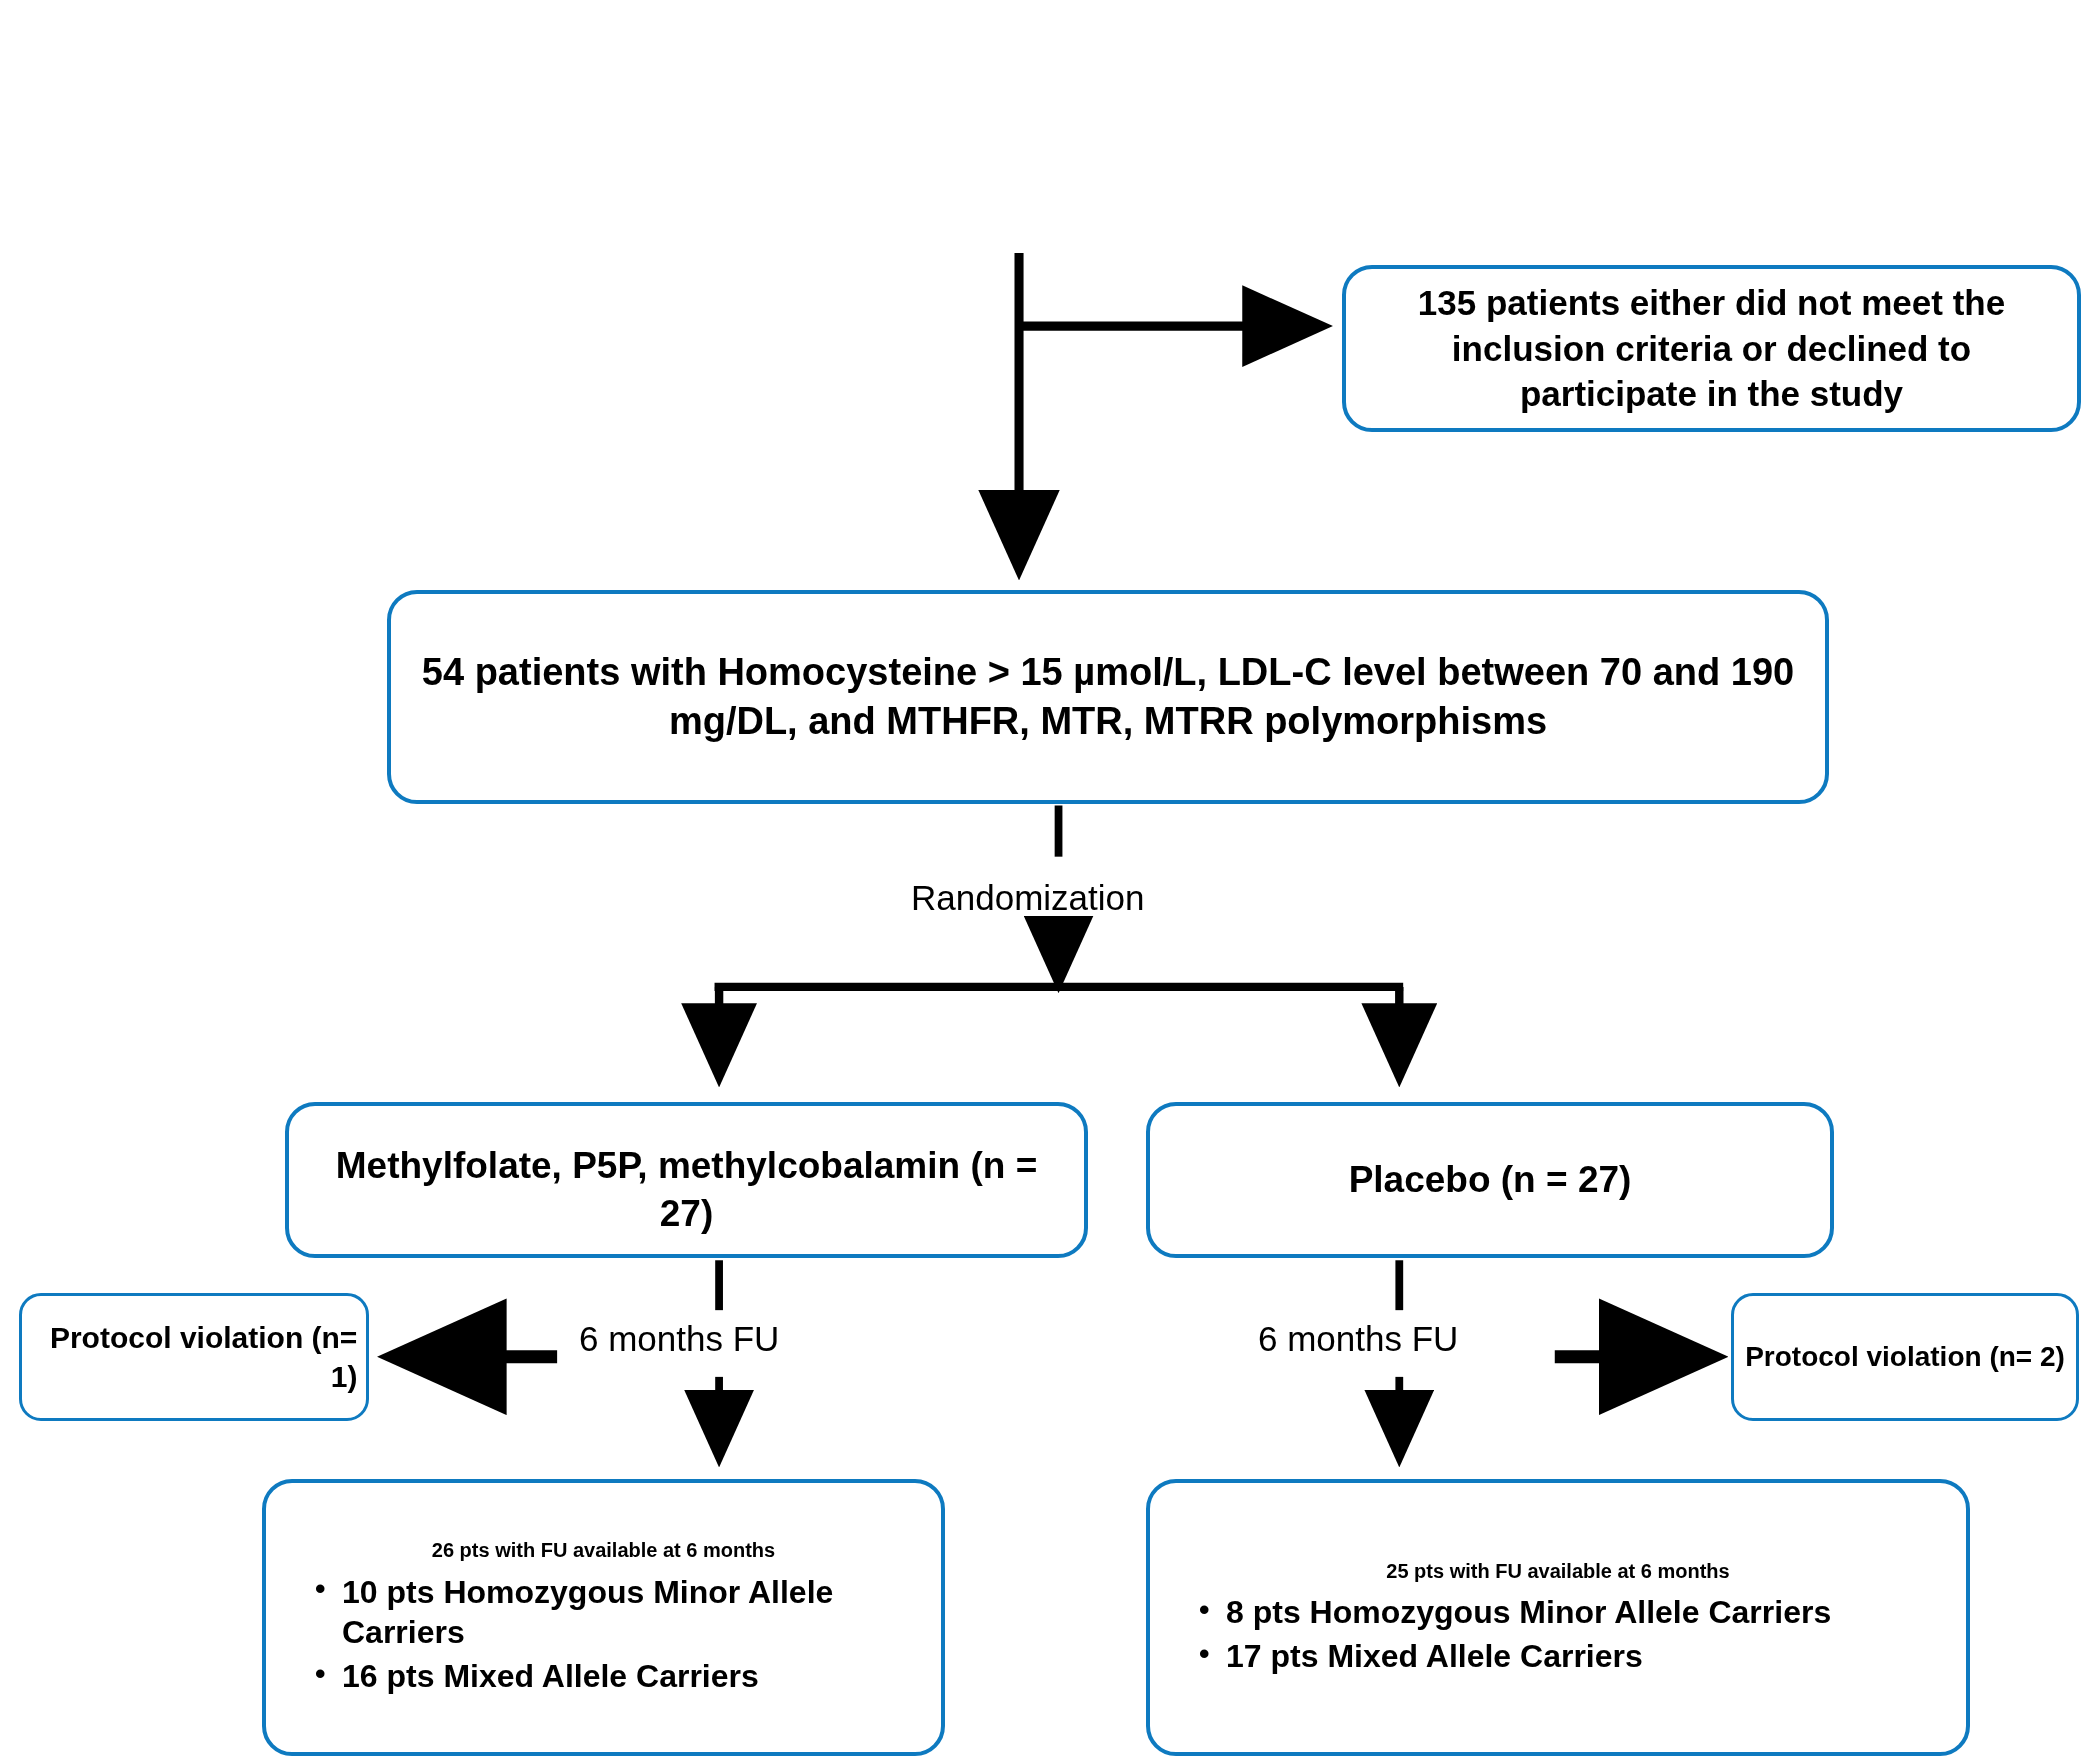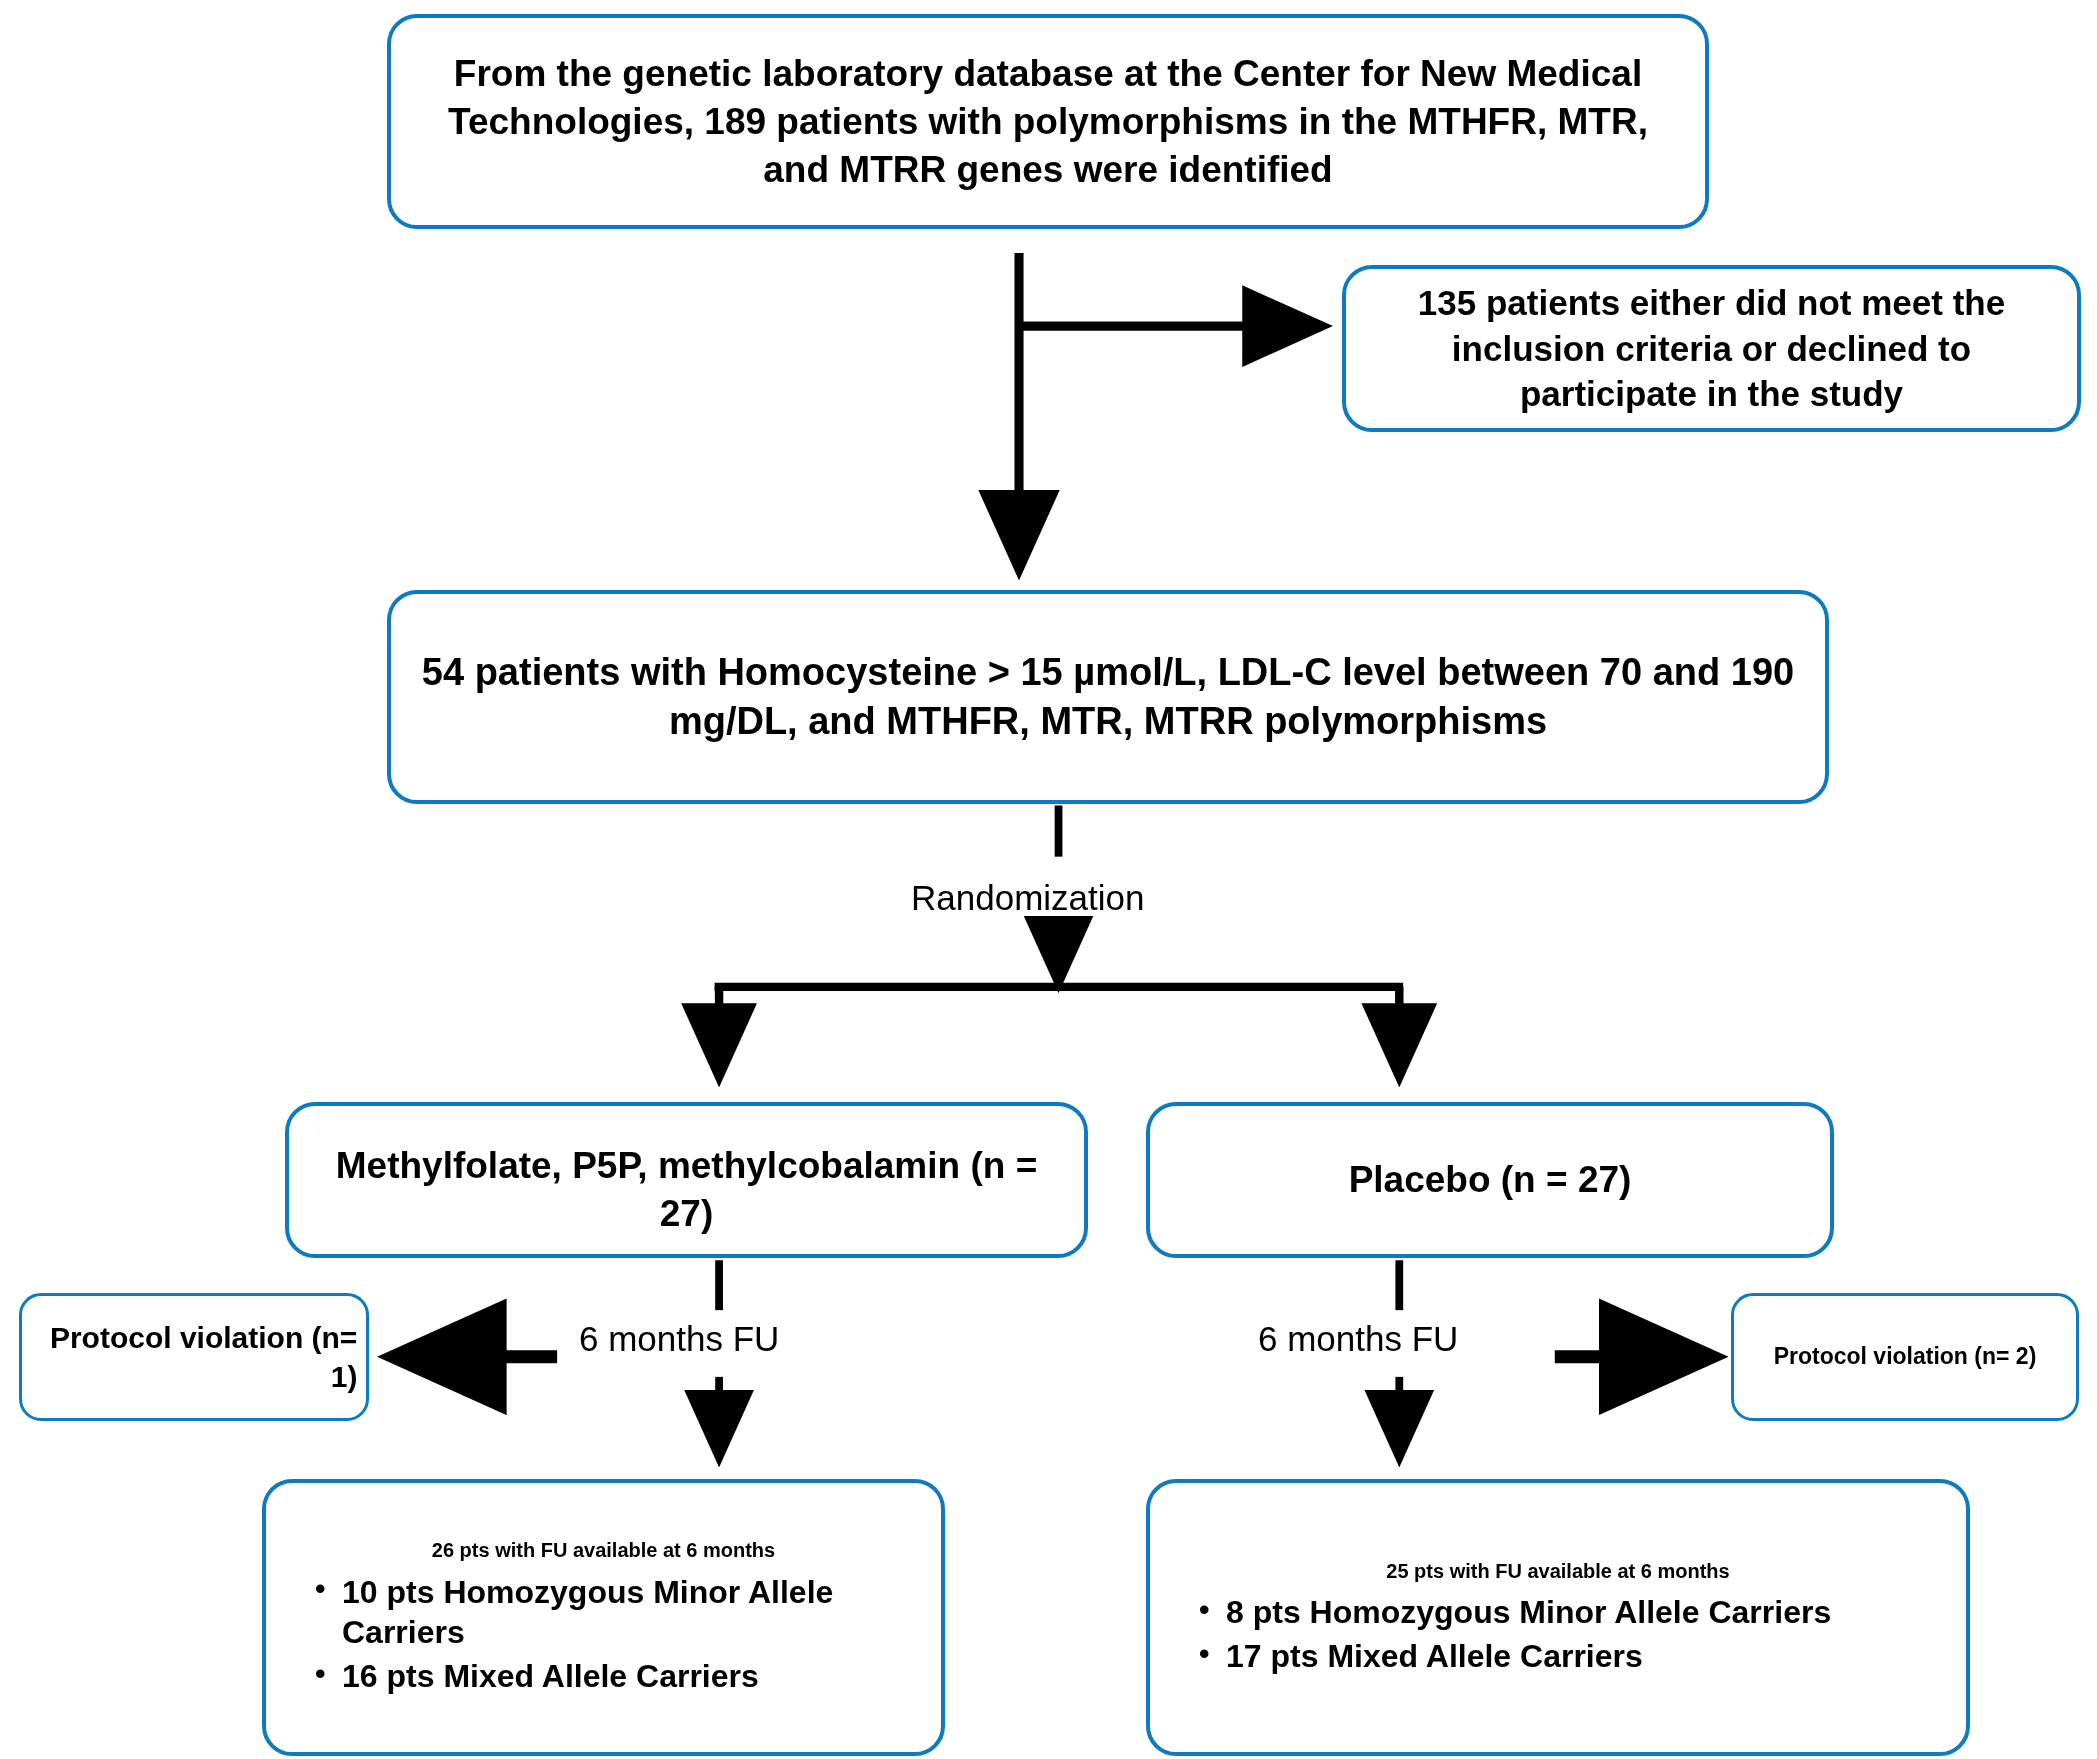--- a/index.html
+++ b/index.html
@@ -54,21 +54,21 @@
   #node-treatment     { left: 285px;  top: 1102px; width: 803px; height: 156px; }
   #node-treatment .txt{ font-size: 37px; margin-top: 20px; }
 
   #node-placebo       { left: 1146px; top: 1102px; width: 688px; height: 156px; }
   #node-placebo .txt  { font-size: 37px; }
 
   #node-viol-left     { left: 19.4px;   top: 1293px; width: 350px;  height: 128px; }
   #node-viol-left .txt{ font-size: 30px; padding: 0 9px; text-align: right; }
 
   #node-viol-right    { left: 1731px; top: 1293px; width: 348px;  height: 128px; }
-  #node-viol-right .txt{ font-size: 23px; padding: 0 9px; }
+  #node-viol-right .txt{ font-size: 28px; padding: 0 9px; }
 
   #node-result-left   { left: 262px;  top: 1479px; width: 683px; height: 277px; }
   #node-result-right  { left: 1146px; top: 1479px; width: 824px; height: 277px; }
 
   .result-head {
     font-weight: bold;
     font-size: 20px;
     line-height: 1.28;
     text-align: center;
     padding: 0 41px 3.9px 41px;
@@ -142,23 +142,20 @@
     <line x1="1110" y1="1945" x2="1110" y2="2022" stroke="#000000" stroke-width="12"></line>
     <line x1="1110" y1="2125" x2="1110" y2="2248" stroke="#000000" stroke-width="12" marker-end="url(#arrowhead)"></line>
 
     <line x1="2160" y1="1945" x2="2160" y2="2022" stroke="#000000" stroke-width="12"></line>
     <line x1="2160" y1="2125" x2="2160" y2="2248" stroke="#000000" stroke-width="12" marker-end="url(#arrowhead)"></line>
 
     <line x1="860" y1="2094" x2="610" y2="2094" stroke="#000000" stroke-width="20" marker-end="url(#arrowhead)"></line>
     <line x1="2400" y1="2094" x2="2640" y2="2094" stroke="#000000" stroke-width="20" marker-end="url(#arrowhead)"></line>
   </svg>
 
-  <div class="node" id="node-source">
-    <div class="txt">From the genetic laboratory database at the Center for New Medical Technologies, 189 patients with polymorphisms in the MTHFR, MTR, and MTRR genes were identified</div>
-  </div>
 
   <div class="node" id="node-excluded">
     <div class="txt">135 patients either did not meet the inclusion criteria or declined to participate in the study</div>
   </div>
 
   <div class="node" id="node-eligible">
     <div class="txt">54 patients with Homocysteine &gt; 15 µmol/L, LDL-C level between 70 and 190 mg/DL, and MTHFR, MTR, MTRR polymorphisms</div>
   </div>
 
   <div class="node" id="node-treatment">

